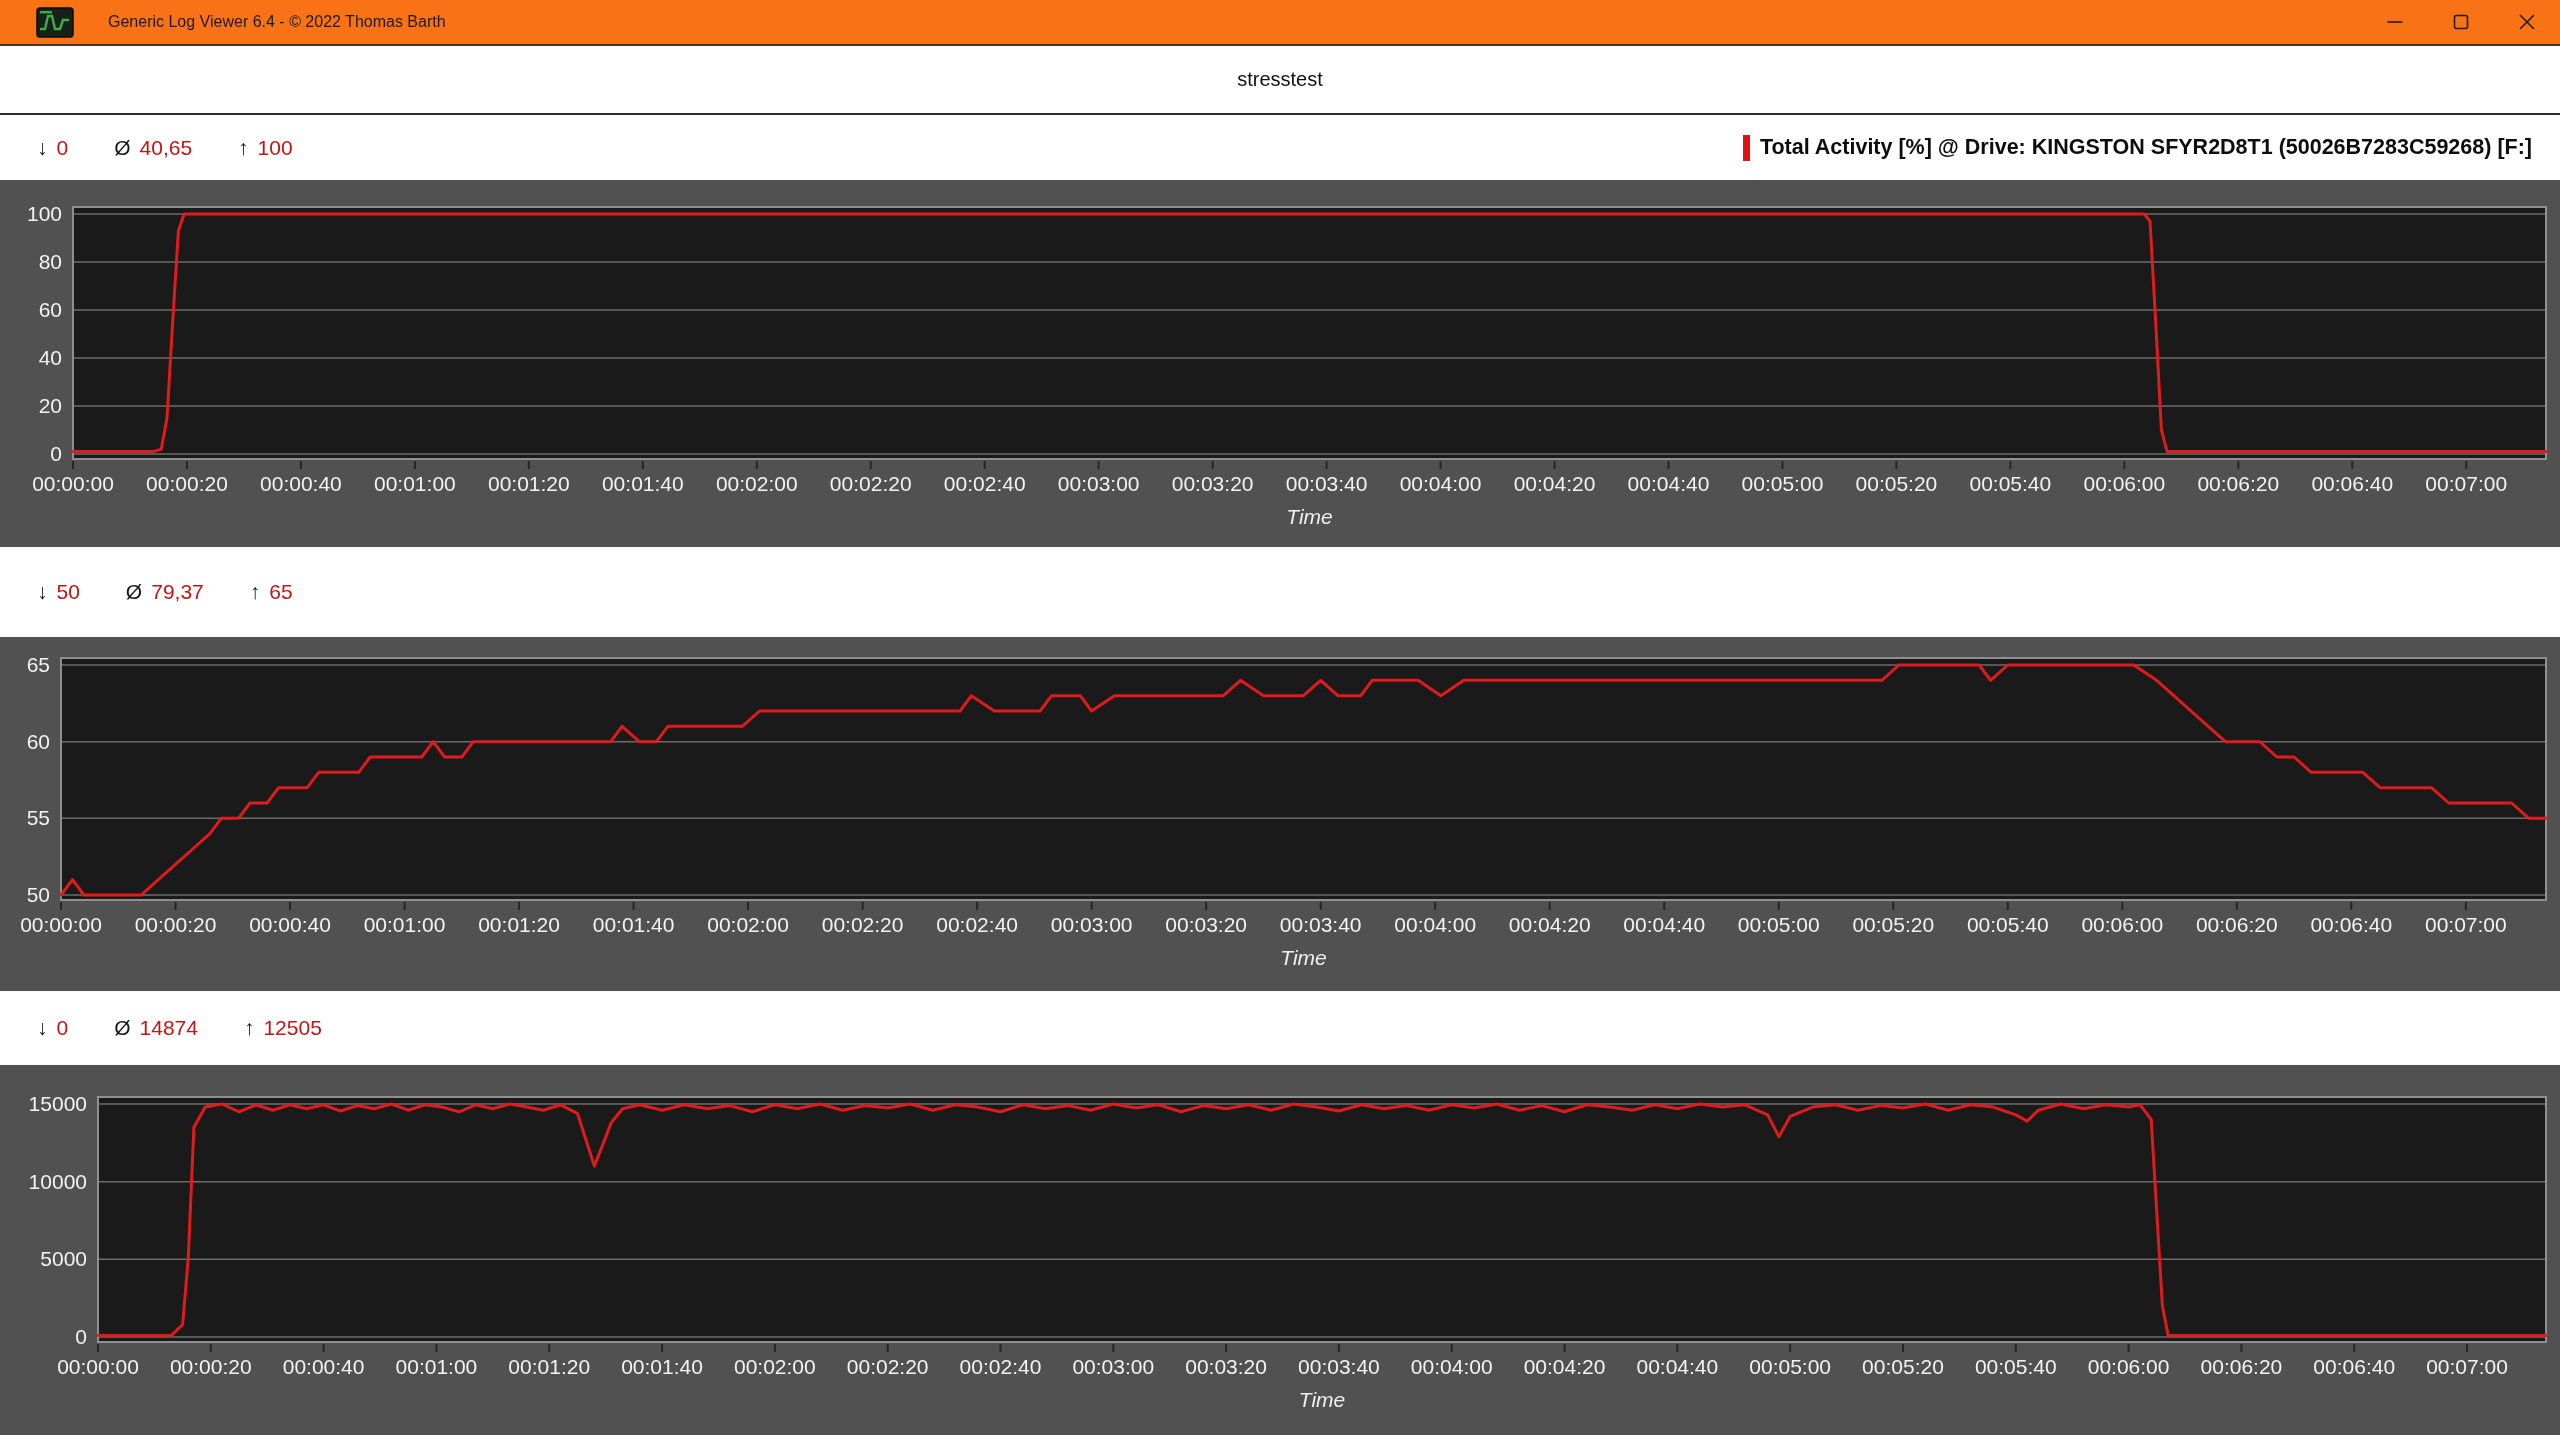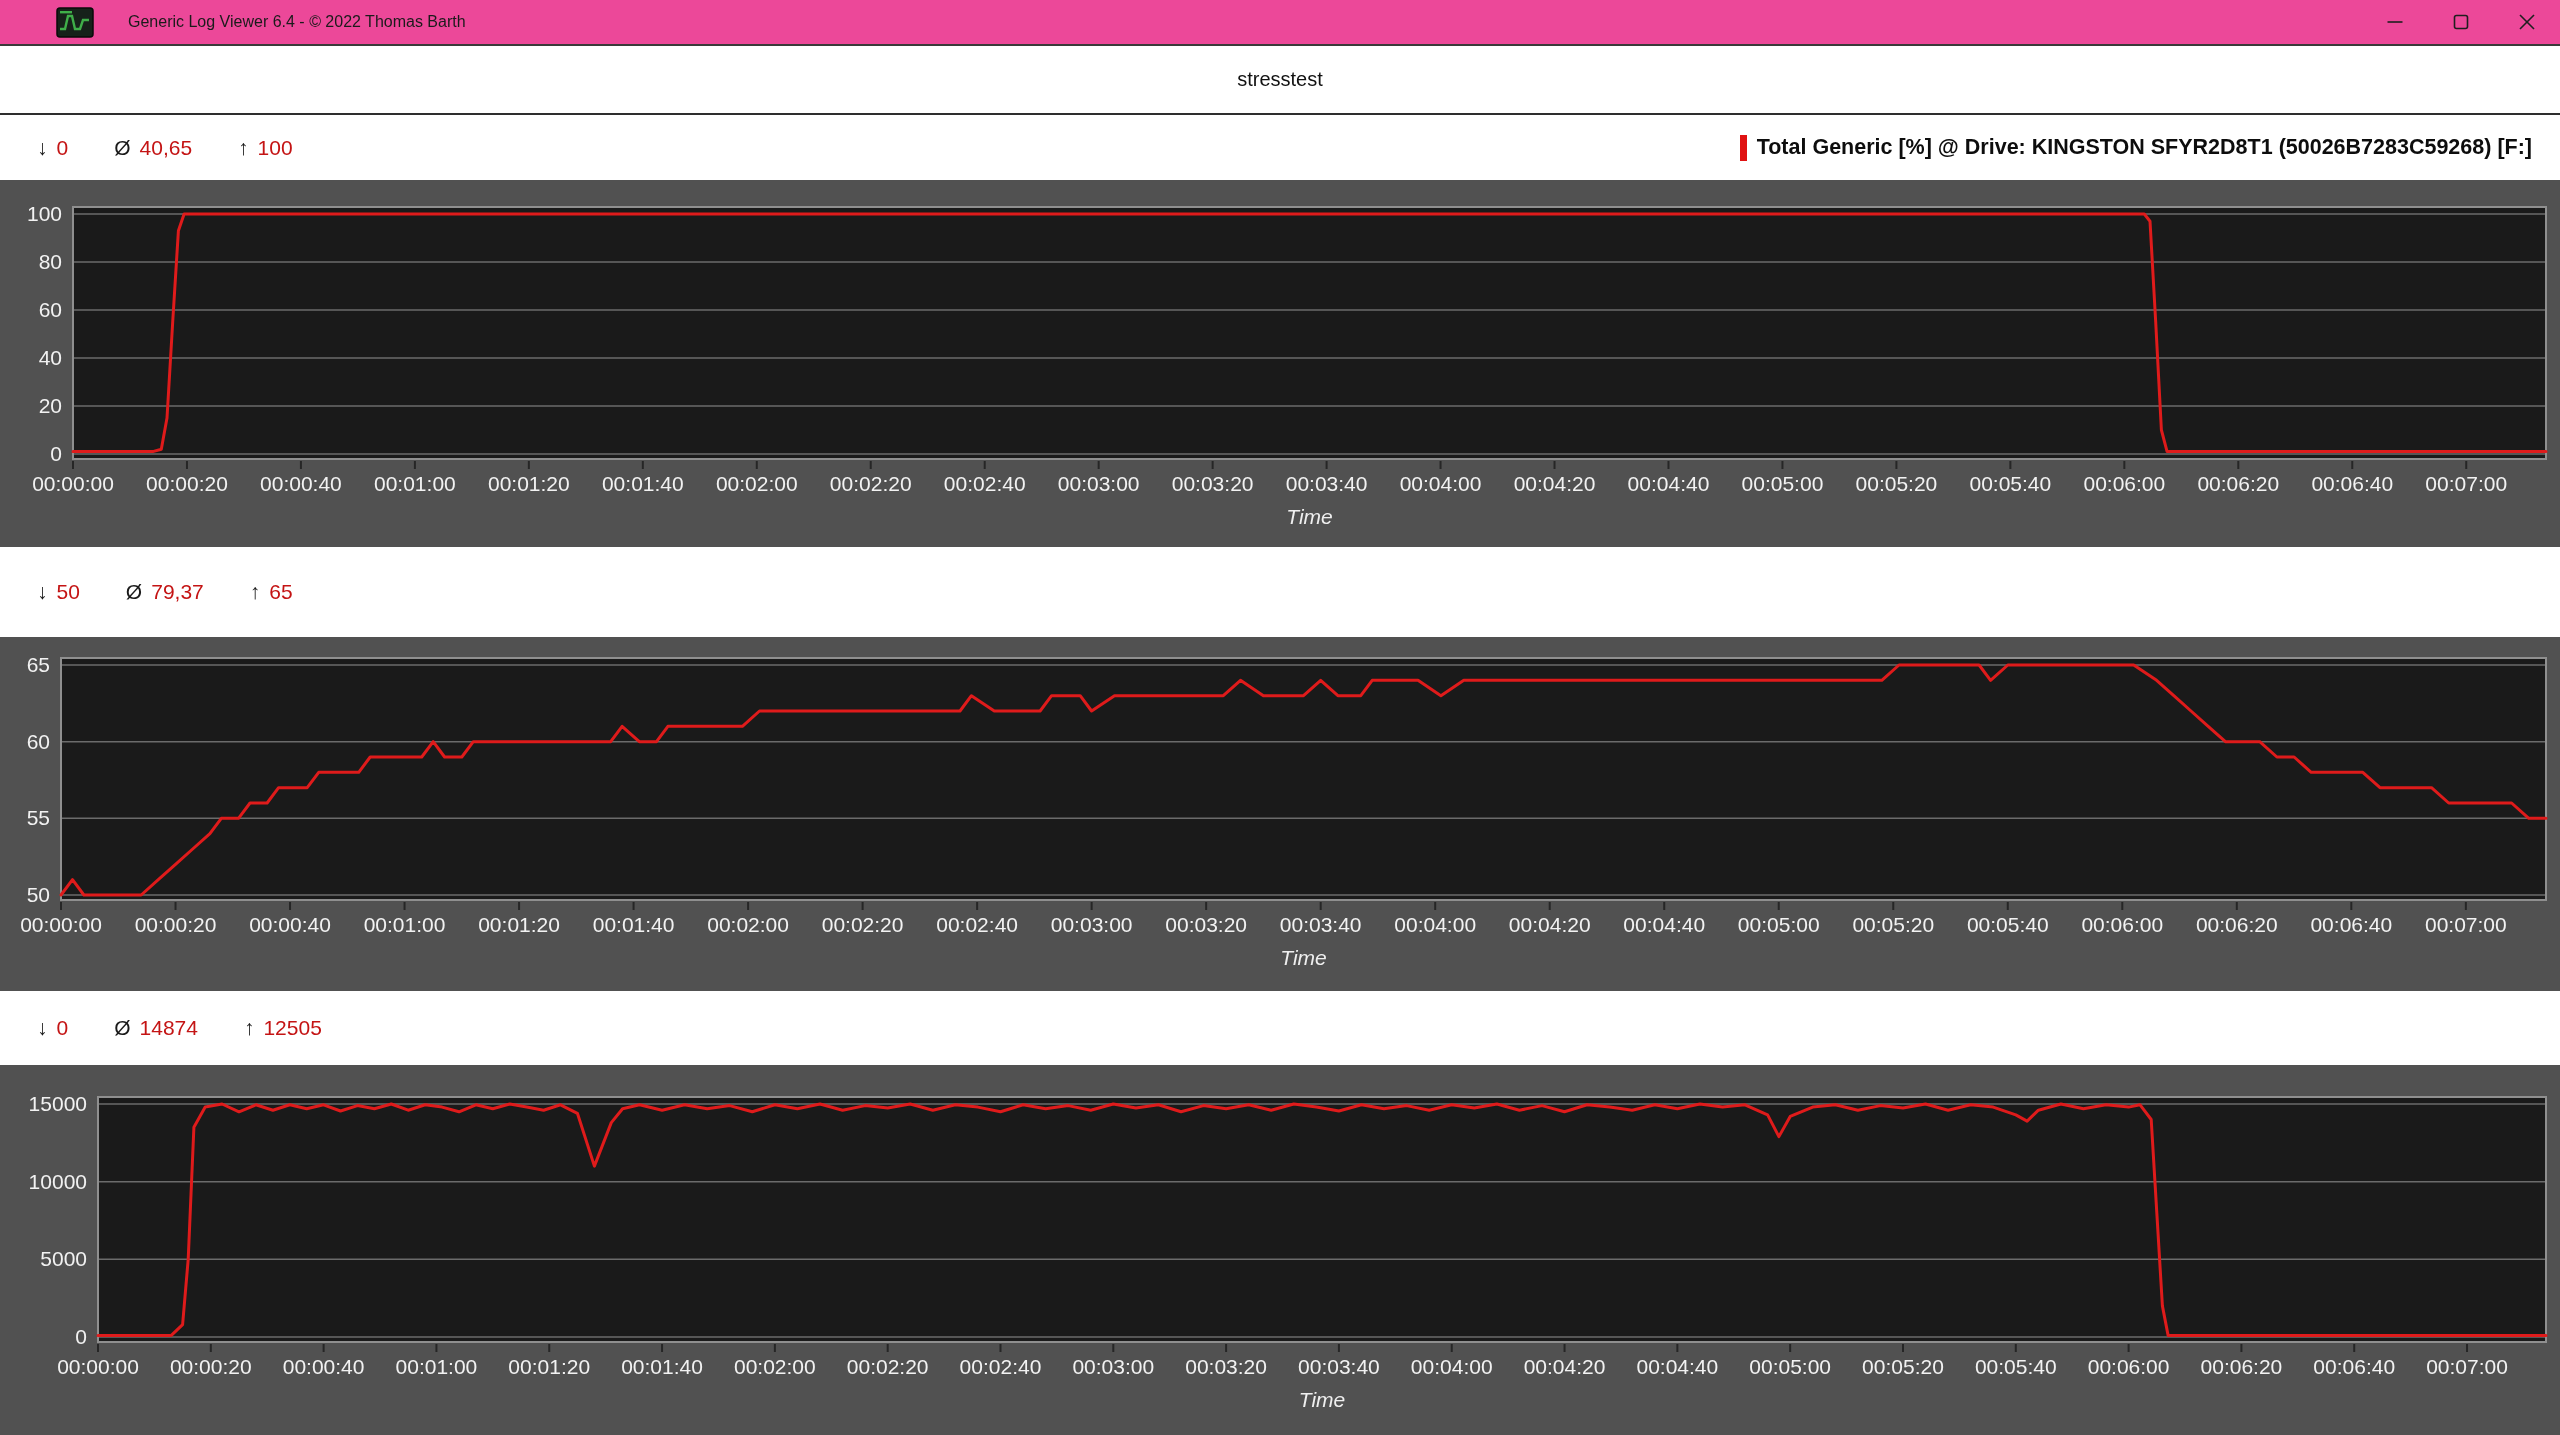--- a/index.html
+++ b/index.html
@@ -1,21 +1,21 @@
 <!DOCTYPE html>
 <html><head>
 <meta charset="utf-8">
 <style>
   * { box-sizing: border-box; margin: 0; padding: 0; }
   html,body { width:2560px; height:1435px; overflow:hidden; background:#ffffff;
               font-family:"Liberation Sans", sans-serif; }
 
   
-  .titlebar { height:46px; background:#ec4899; border-bottom:2px solid #3a3a3a;
-              display:flex; align-items:center;padding-left:20px; }
+  .titlebar { height:46px; background:#f97316; border-bottom:2px solid #3a3a3a;
+              display:flex; align-items:center; }
   .app-icon { margin-left:36px; display:flex; align-items:center; }
   .tb-title { margin-left:34px; font-size:16px; color:#1b1b1b; }
   .tb-controls { margin-left:auto; display:flex; height:100%; }
   .tb-btn { width:66px; height:100%; display:flex; align-items:center; justify-content:center; }
 
   
   .doc-header { height:69px; background:#ffffff; border-bottom:2px solid #2e2e2e;
                 display:flex; align-items:center; justify-content:center;
                 font-size:20px; color:#111111; }
 
@@ -83,21 +83,21 @@
       <span class="sym">Ø</span>
       <span class="val">40,65</span>
     </span>
     <span class="stat">
       <span class="sym">↑</span>
       <span class="val">100</span>
     </span>
   </div>
   <div class="ctitle">
     <span class="marker"></span>
-    <span>Total Generic [%] @ Drive: KINGSTON SFYR2D8T1 (50026B7283C59268) [F:]</span>
+    <span>Total Activity [%] @ Drive: KINGSTON SFYR2D8T1 (50026B7283C59268) [F:]</span>
   </div>
 </div>
 <div class="grayblock" id="gray-0">
   <svg class="chart" id="chart-0" width="2560" height="367" viewBox="0 0 2560 367">
       <rect x="73" y="27" width="2473" height="252" fill="#1a1a1a" stroke="#8f8f8f" stroke-width="2"></rect>
       <g>
         <line x1="74" y1="274" x2="2545" y2="274" stroke="#6b6b6b" stroke-width="1.5"></line>
         <text x="62" y="281" text-anchor="end" font-size="21" fill="#f2f2f2">0</text>
         <line x1="74" y1="226" x2="2545" y2="226" stroke="#6b6b6b" stroke-width="1.5"></line>
         <text x="62" y="233" text-anchor="end" font-size="21" fill="#f2f2f2">20</text>

